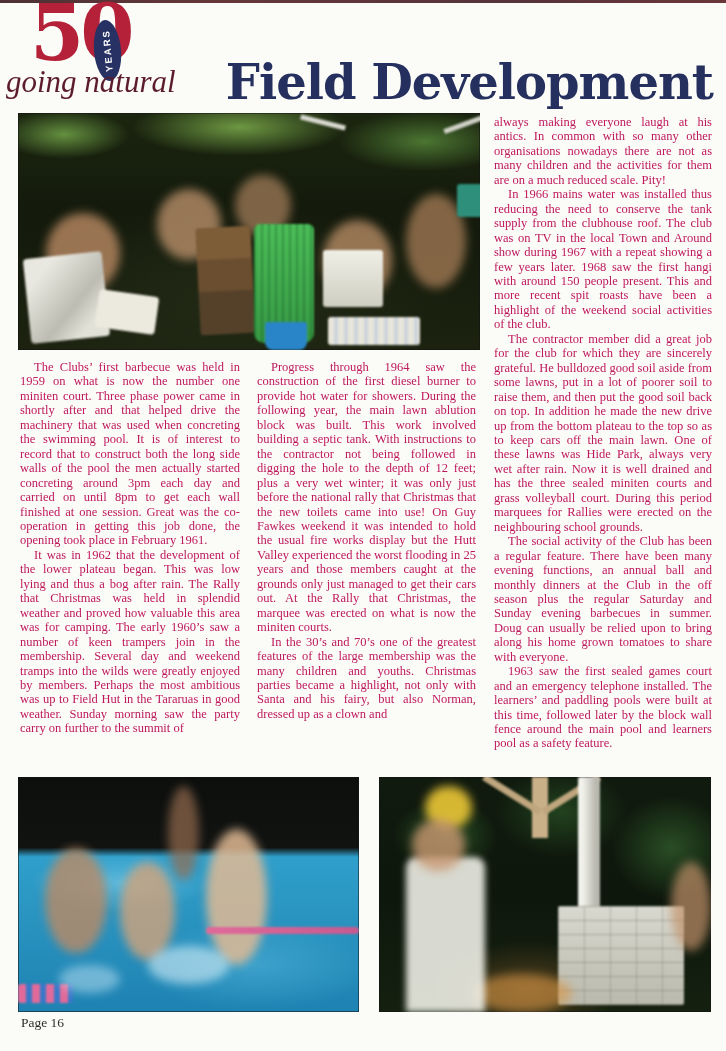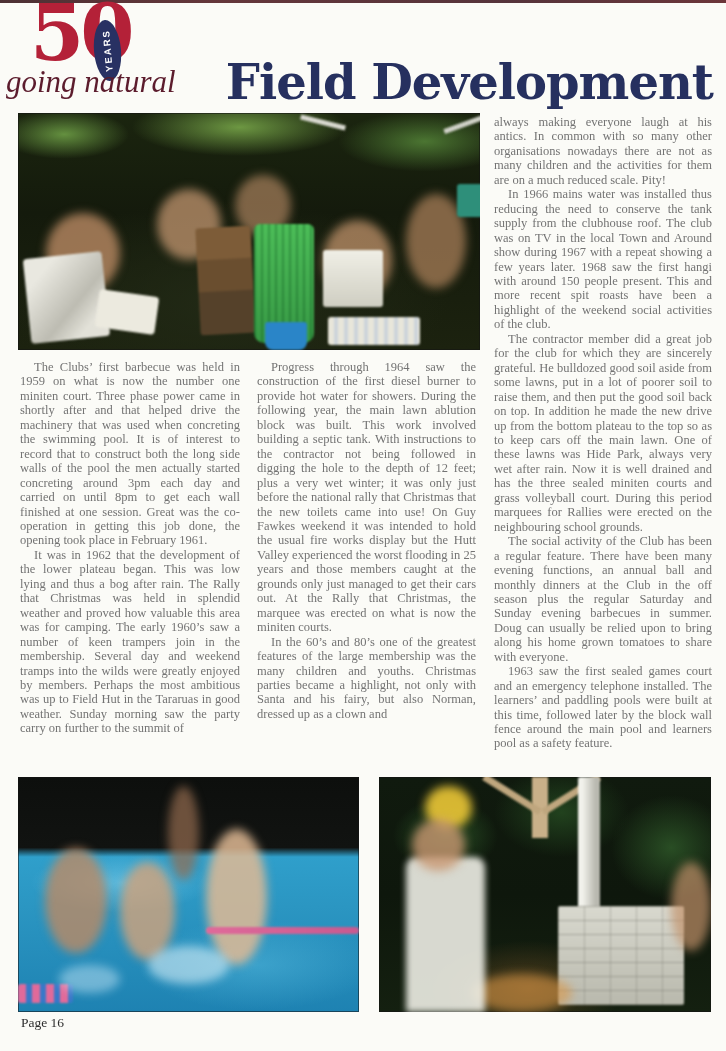--- a/index.html
+++ b/index.html
@@ -46,21 +46,21 @@
   
   #headline{
     right:13px;top:14px;width:566px;height:72px;
     font-family:"DejaVu Serif", serif;font-weight:bold;
     font-size:48px;line-height:72px;color:#26305f;
     text-align:right;letter-spacing:-1px;white-space:nowrap;
   }
 
   
   .col{
-    color:#737373;font-size:12.5px;line-height:14.45px;
+    color:#be185d;font-size:12.5px;line-height:14.45px;
     text-align:justify;overflow:hidden;
   }
   .col p{margin:0;padding:0;}
   .col p.ind{text-indent:14px;}
 
   #col1{left:20px;top:360px;width:220px;height:414px;}
   #col2{left:257px;top:360px;width:219px;height:414px;}
   #col3{left:494px;top:115px;width:218px;height:656px;}
 
   
@@ -128,21 +128,21 @@
   <div class="shape" style="left:67%;top:86%;width:20%;height:12%;background:repeating-linear-gradient(90deg,#e8e6da 0 6px,#cdd4da 6px 10px);border-radius:3px;"></div>
 </div>
 
 <div id="col1" class="abs col">
   <p class="ind">The Clubs’ first barbecue was held in 1959 on what is now the number one miniten court. Three phase power came in shortly after and that helped drive the machinery that was used when concreting the swimming pool. It is of interest to record that to construct both the long side walls of the pool the men actually started concreting around 3pm each day and carried on until 8pm to get each wall finished at one session. Great was the co-operation in getting this job done, the opening took place in February 1961.</p>
   <p class="ind">It was in 1962 that the development of the lower plateau began. This was low lying and thus a bog after rain. The Rally that Christmas was held in splendid weather and proved how valuable this area was for camping. The early 1960’s saw a number of keen trampers join in the membership. Several day and weekend tramps into the wilds were greatly enjoyed by members. Perhaps the most ambitious was up to Field Hut in the Tararuas in good weather. Sunday morning saw the party carry on further to the summit of</p>
 </div>
 
 <div id="col2" class="abs col">
   <p class="ind">Progress through 1964 saw the construction of the first diesel burner to provide hot water for showers. During the following year, the main lawn ablution block was built. This work involved building a septic tank. With instructions to the contractor not being followed in digging the hole to the depth of 12 feet; plus a very wet winter; it was only just before the national rally that Christmas that the new toilets came into use! On Guy Fawkes weekend it was intended to hold the usual fire works display but the Hutt Valley experienced the worst flooding in 25 years and those members caught at the grounds only just managed to get their cars out. At the Rally that Christmas, the marquee was erected on what is now the miniten courts.</p>
-  <p class="ind">In the 60’s and 80’s one of the greatest features of the large membership was the many children and youths. Christmas parties became a highlight, not only with Santa and his fairy, but also Norman, dressed up as a clown and</p>
+  <p class="ind">In the 30’s and 70’s one of the greatest features of the large membership was the many children and youths. Christmas parties became a highlight, not only with Santa and his fairy, but also Norman, dressed up as a clown and</p>
 </div>
 
 <div id="col3" class="abs col">
   <p>always making everyone laugh at his antics. In common with so many other organisations nowadays there are not as many children and the activities for them are on a much reduced scale. Pity!</p>
   <p class="ind">In 1966 mains water was installed thus reducing the need to conserve the tank supply from the clubhouse roof. The club was on TV in the local Town and Around show during 1967 with a repeat showing a few years later. 1968 saw the first hangi with around 150 people present. This and more recent spit roasts have been a highlight of the weekend social activities of the club.</p>
   <p class="ind">The contractor member did a great job for the club for which they are sincerely grateful. He bulldozed good soil aside from some lawns, put in a lot of poorer soil to raise them, and then put the good soil back on top. In addition he made the new drive up from the bottom plateau to the top so as to keep cars off the main lawn. One of these lawns was Hide Park, always very wet after rain. Now it is well drained and has the three sealed miniten courts and grass volleyball court. During this period marquees for Rallies were erected on the neighbouring school grounds.</p>
   <p class="ind">The social activity of the Club has been a regular feature. There have been many evening functions, an annual ball and monthly dinners at the Club in the off season plus the regular Saturday and Sunday evening barbecues in summer. Doug can usually be relied upon to bring along his home grown tomatoes to share with everyone.</p>
   <p class="ind">1963 saw the first sealed games court and an emergency telephone installed. The learners’ and paddling pools were built at this time, followed later by the block wall fence around the main pool and learners pool as a safety feature.</p>
 </div>
 

